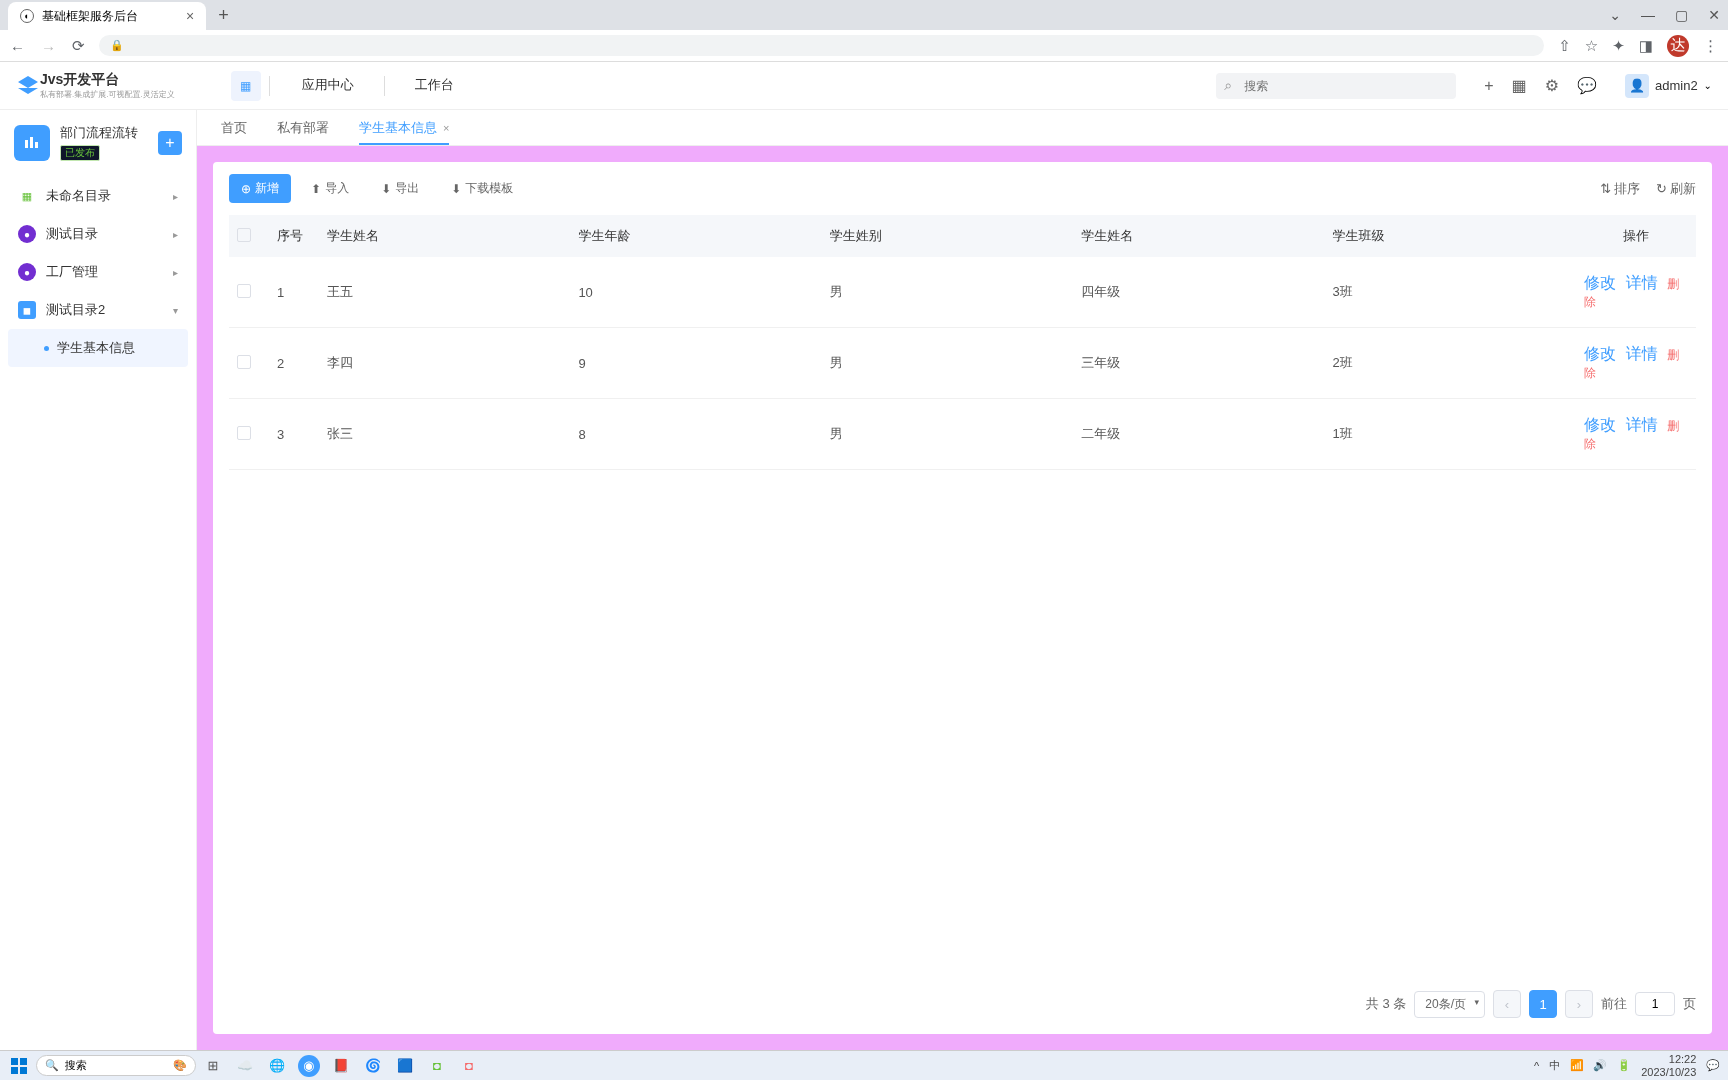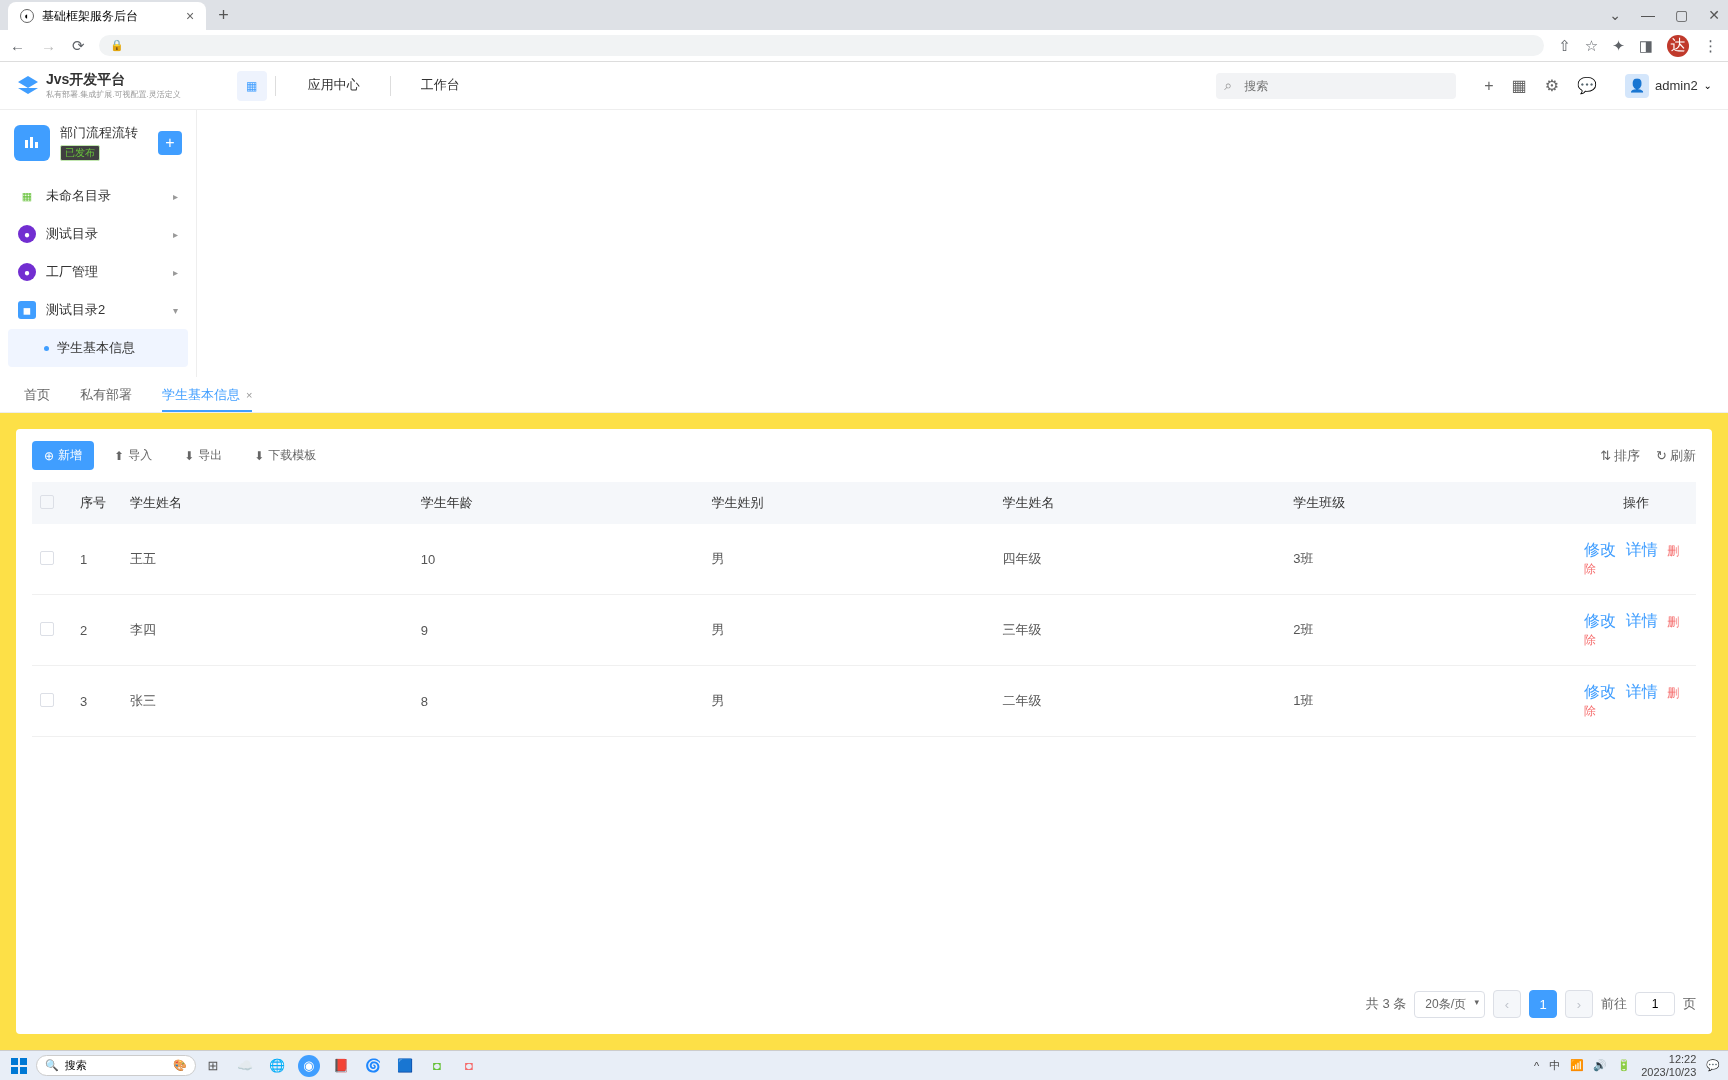--- a/index.html
+++ b/index.html
@@ -18,61 +18,61 @@
     .nav-icons { display: flex; gap: 16px; color: #5f6368; }
     .nav-icons span { cursor: pointer; font-size: 15px; }
     .url-bar { flex: 1; background: #f1f3f4; padding: 4px 12px; border-radius: 14px; font-size: 13px; color: #333; display: flex; align-items: center; gap: 8px; }
     .url-lock { font-size: 11px; }
     .toolbar-icons { display: flex; gap: 14px; color: #5f6368; align-items: center; }
     .toolbar-icons span { cursor: pointer; font-size: 15px; }
     .avatar-circle { width: 22px; height: 22px; border-radius: 50%; background: #c0392b; color: #fff; font-size: 10px; display: flex; align-items: center; justify-content: center; }
     
     
     .app-header { height: 48px; border-bottom: 1px solid #eee; display: flex; align-items: center; padding: 0 16px; gap: 16px; }
-    .logo { display: flex; align-items: center; gap: 6px; }
+    .logo { display: flex; align-items: center; }
     .logo-icon { width: 24px; height: 24px; }
     .logo-text { font-size: 14px; font-weight: bold; color: #333; }
     .logo-sub { font-size: 8px; color: #999; }
     .header-modules { display: flex; align-items: center; gap: 8px; margin-left: 40px; }
     .module-icon { width: 30px; height: 30px; background: #eef3fd; border-radius: 4px; display:flex; align-items:center; justify-content:center; color:#409eff; font-size:12px;}
     .divider-v { width: 1px; height: 20px; background: #ddd; }
     .header-nav { display: flex; gap: 30px; margin-left: 16px; font-size: 13px; color: #333; }
     .header-search { flex: 0 0 240px; margin-left: auto; }
     .header-search input { width: 100%; padding: 6px 10px 6px 28px; border: none; background: #f2f3f5; border-radius: 4px; font-size: 12px; }
     .search-wrap { position: relative; }
     .search-wrap::before { content: "⌕"; position: absolute; left: 8px; top: 4px; color: #999; font-size:14px;}
     .header-right-icons { display: flex; gap: 18px; align-items: center; color: #666; font-size: 16px; margin-left: 12px; }
     .user-block { display: flex; align-items: center; gap: 6px; margin-left: 12px; }
     .user-avatar { width: 24px; height: 24px; border-radius: 4px; background: #d4e6fb; display:flex; align-items:center; justify-content:center; color:#409eff; font-size:13px;}
     .user-name { font-size: 13px; color: #333; }
     
     
-    .main { display: flex; height: calc(100vh - 110px - 30px); flex-direction: column; }
+    .main { display: flex; height: calc(100vh - 110px - 30px); }
     
     
     .sidebar { width: 197px; border-right: 1px solid #eee; padding: 10px 8px; overflow-y: auto; }
     .sidebar-top { display: flex; align-items: center; gap: 10px; padding: 4px 6px; margin-bottom: 12px; }
     .sidebar-app-icon { width: 36px; height: 36px; background: #409eff; border-radius: 6px; display:flex; align-items:center; justify-content:center; color:#fff;}
     .sidebar-app-info { flex: 1; }
     .sidebar-app-name { font-size: 13px; font-weight: 500; color: #333; }
-    .sidebar-app-badge { font-size: 10px; color: #67c23a; border: 1px solid #c2e7b0; background: #404040; padding: 0 4px; border-radius: 2px; display: inline-block; margin-top: 2px; }
+    .sidebar-app-badge { font-size: 10px; color: #67c23a; border: 1px solid #c2e7b0; background: #0f172a; padding: 0 4px; border-radius: 2px; display: inline-block; margin-top: 2px; }
     .sidebar-add { width: 24px; height: 24px; background: #409eff; border-radius: 4px; color: #fff; display: flex; align-items: center; justify-content: center; font-size: 16px; cursor: pointer; }
     .sidebar-item { display: flex; align-items: center; padding: 10px 10px; font-size: 13px; color: #333; cursor: pointer; border-radius: 4px; gap: 10px; }
     .sidebar-item-icon { width: 18px; height: 18px; display:flex; align-items:center; justify-content:center; font-size:11px;}
     .si-1 { color: #67c23a; }
     .si-2 { background: #722ed1; color: #fff; border-radius: 50%; font-size:10px;}
     .si-3 { background: #722ed1; color: #fff; border-radius: 50%; font-size:10px;}
     .si-4 { background: #409eff; color: #fff; border-radius: 3px; font-size:10px;}
     .sidebar-chevron { margin-left: auto; color: #999; font-size: 10px; }
     .sidebar-subitem { display: flex; align-items: center; padding: 10px 10px 10px 36px; font-size: 13px; color: #333; cursor: pointer; border-radius: 4px; gap: 8px; }
     .sidebar-subitem.active { background: #f0f5ff; }
     .sub-dot { width: 5px; height: 5px; border-radius: 50%; background: #409eff; }
     
     
-    .content { flex: 1; background: #fde047; display: flex; flex-direction: column; overflow: hidden; }
+    .content { flex: 1; background: #f0abfc; display: flex; flex-direction: column; overflow: hidden; }
     .tabs-bar { height: 36px; background: #fff; display: flex; align-items: center; padding: 0 24px; gap: 30px; font-size: 13px; border-bottom: 1px solid #eee; }
     .tab-item { height: 100%; display: flex; align-items: center; color: #666; cursor: pointer; position: relative; gap: 6px; }
     .tab-item.active { color: #409eff; }
     .tab-item.active::after { content: ""; position: absolute; bottom: 0; left: 0; right: 0; height: 2px; background: #409eff; }
     .tab-close-x { font-size: 11px; color: #999; }
     
     .content-body { flex: 1; margin: 16px; background: #fff; border-radius: 4px; display: flex; flex-direction: column; overflow: hidden; }
     .toolbar { display: flex; align-items: center; padding: 12px 16px; gap: 8px; }
     .btn { padding: 6px 12px; border-radius: 4px; font-size: 12px; display: inline-flex; align-items: center; gap: 4px; cursor: pointer; border: none; }
     .btn-primary { background: #409eff; color: #fff; }

